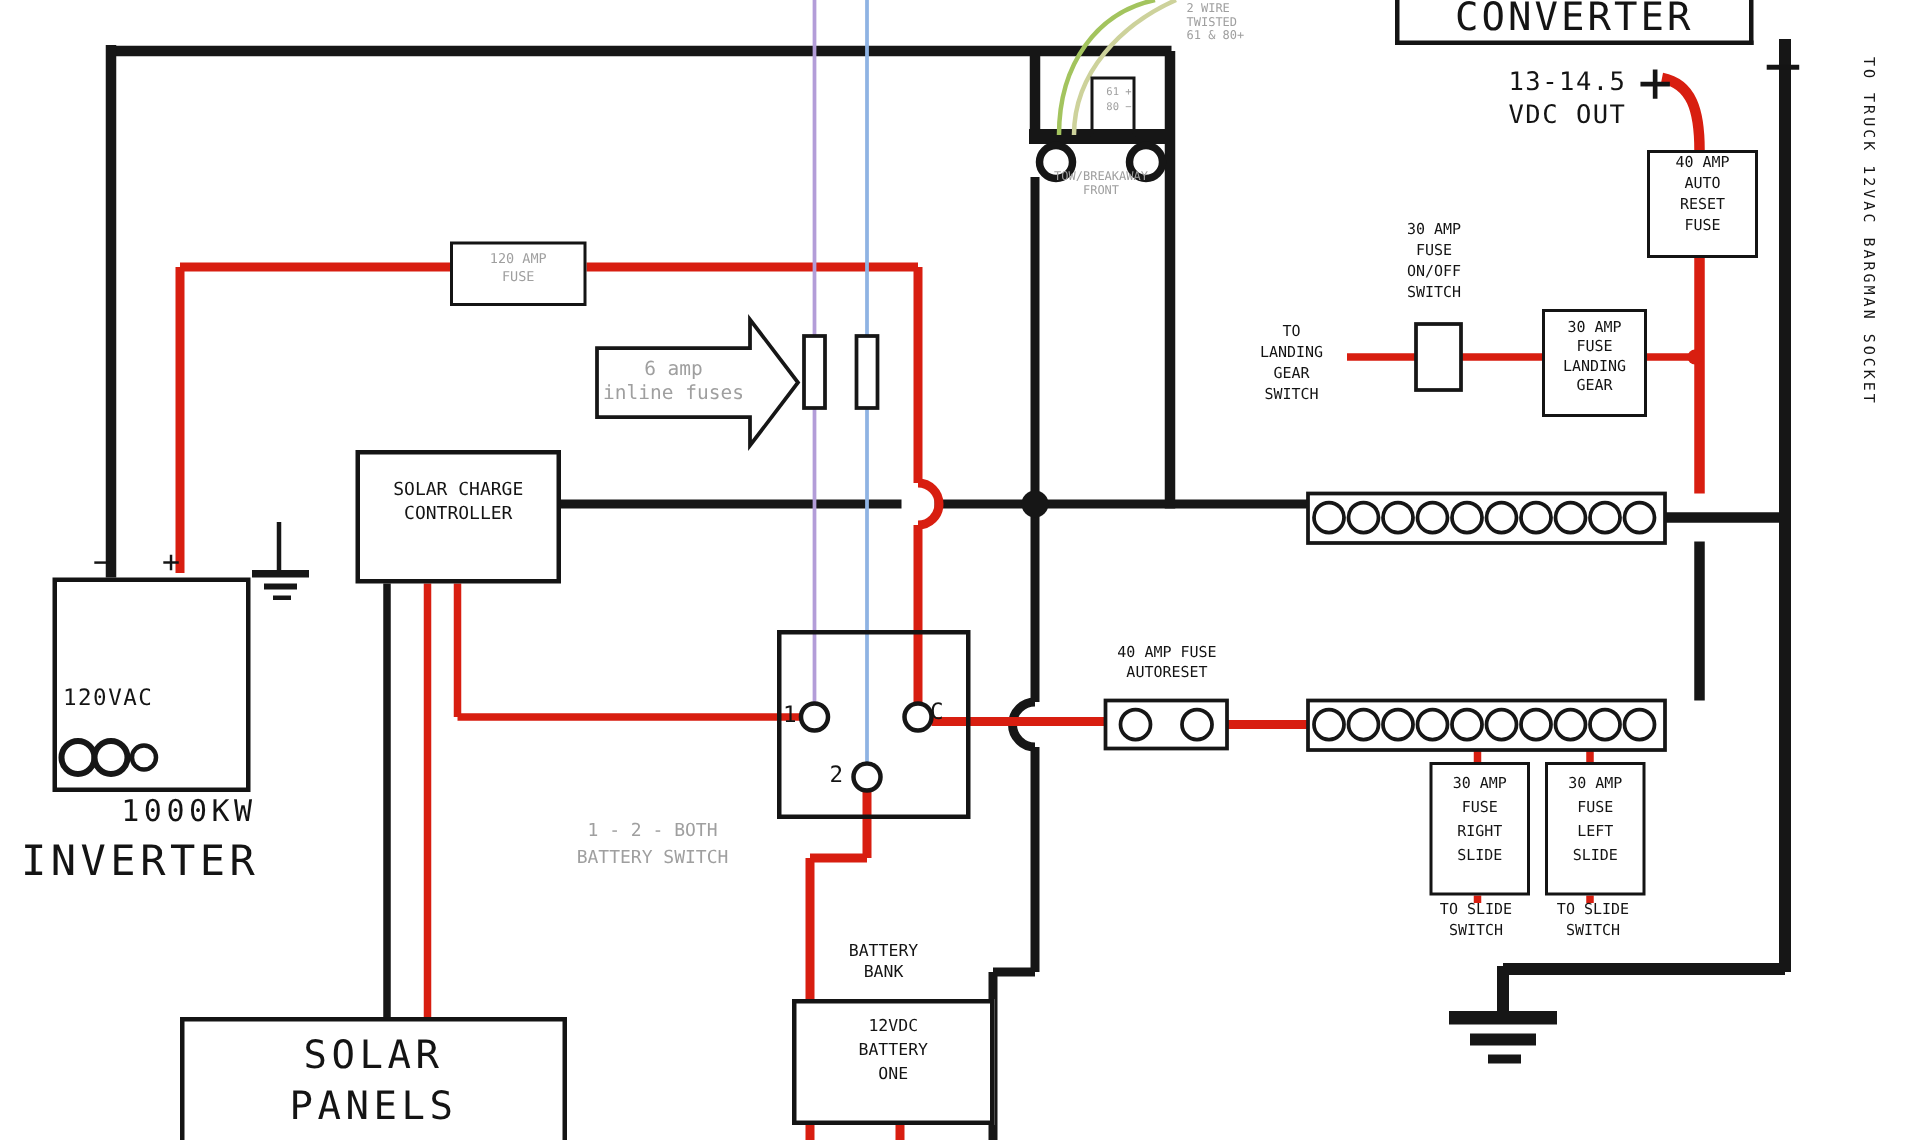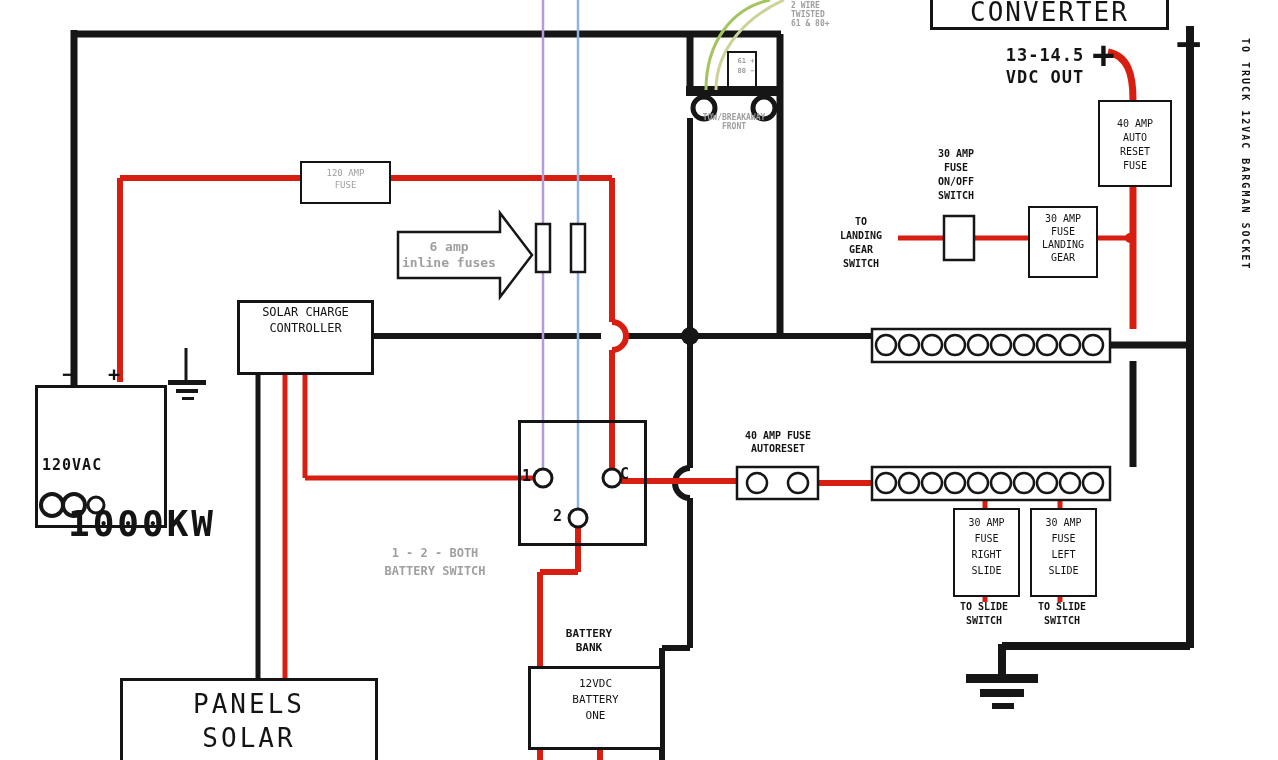--- a/index.html
+++ b/index.html
@@ -1,49 +1,49 @@
 <!DOCTYPE html>
 <html><head>
 <meta charset="utf-8">
 <style>
   html,body{margin:0;padding:0;background:#ffffff}
   #scene{position:relative;width:1278px;height:760px;background:#ffffff;overflow:hidden;
          font-family:"DejaVu Sans Mono","Liberation Mono",monospace;color:#141414}
   #wires{position:absolute;left:0;top:0}
-  .t{position:absolute;font-weight:bold;text-align:center;line-height:1.25}
+  .t{position:absolute;font-weight:normal;text-align:center;line-height:1.25}
   .t span{display:block}
   .bx{position:absolute;background:#ffffff;border:3px solid #141414;text-align:center;font-weight:normal}
   .bx span{display:block}
   .gray{color:#9f9f9f}
 
   #converter-box{left:930px;top:0;width:233px;height:27px;border-top:none;font-size:26px;letter-spacing:2px;line-height:25px}
   #vdc-out{left:987px;top:44px;width:116px;font-size:17px;line-height:22px;letter-spacing:1px}
   #conv-plus{left:1092px;top:32px;font-size:38px}
   #conv-minus{left:1176px;top:18px;font-size:42px}
-  #auto-reset-fuse{left:1098px;top:100px;width:70px;height:68px;border-width:2px;font-size:10px;line-height:14px;padding-top:15px}
+  #auto-reset-fuse{left:1098px;top:100px;width:70px;height:68px;border-width:2px;font-size:10px;line-height:14px;padding-top:0}
   #onoff-switch-label{left:920px;top:147px;width:72px;font-size:10px;line-height:14px}
   #to-landing-gear{left:824px;top:215px;width:74px;font-size:10px;line-height:14px}
   #landing-gear-fuse{left:1028px;top:206px;width:66px;height:64px;border-width:2px;font-size:10px;line-height:13px;padding-top:4px}
   #autoreset-40-label{left:720px;top:429px;width:116px;font-size:10px;line-height:13px}
   #right-slide-fuse{left:953px;top:508px;width:63px;height:80px;border-width:2px;font-size:10px;line-height:16px;padding-top:5px}
   #left-slide-fuse{left:1030px;top:508px;width:63px;height:80px;border-width:2px;font-size:10px;line-height:16px;padding-top:5px}
   #to-slide-right{left:944px;top:600px;width:80px;font-size:10px;line-height:14px}
   #to-slide-left{left:1022px;top:600px;width:80px;font-size:10px;line-height:14px}
   #bargman{left:1238px;top:14px;height:280px;font-size:10px;letter-spacing:2px;writing-mode:vertical-rl}
   #tow-label{left:684px;top:113px;width:100px;font-size:8px;line-height:9px}
   #top-note{left:791px;top:1px;width:56px;font-size:8px;line-height:9px;text-align:left}
   #term-note{left:729px;top:56px;width:34px;font-size:7px;line-height:10px}
   #fuse-120{left:300px;top:161px;width:87px;height:35px;border-width:2px;font-size:9px;line-height:12px;padding-top:4px}
   #inline-fuses-label{left:396px;top:239px;width:106px;font-size:13px;line-height:16px}
-  #solar-controller{left:237px;top:300px;width:131px;height:68px;font-size:12px;line-height:16px;padding-top:1px}
+  #solar-controller{left:237px;top:300px;width:131px;height:68px;font-size:12px;line-height:16px;padding-top:15px}
   #inverter-box{left:35px;top:385px;width:126px;height:137px;background:transparent}
   #inverter-voltage{left:42px;top:456px;width:110px;font-size:15px;text-align:left;letter-spacing:1px}
   #inv-minus{left:62px;top:362px;font-size:20px}
   #inv-plus{left:108px;top:362px;font-size:20px}
-  #inverter-power{left:36px;top:501px;width:180px;font-size:36px;text-align:right;letter-spacing:3px}
+  #inverter-power{left:36px;top:528px;width:180px;font-size:20px;text-align:center;letter-spacing:3px}
   #inverter-name{left:14px;top:556px;width:200px;font-size:28px;text-align:left;letter-spacing:3px}
   #solar-panels{left:120px;top:678px;width:252px;height:82px;font-size:26px;line-height:34px;padding-top:6px;letter-spacing:3px}
   #battery-switch-box{left:518px;top:420px;width:123px;height:120px;background:transparent}
   #bs-t1{left:522px;top:467px;font-size:15px}
   #bs-t2{left:553px;top:507px;font-size:15px}
   #bs-tc{left:620px;top:465px;font-size:15px}
   #battery-switch-caption{left:356px;top:544px;width:158px;font-size:12px;line-height:18px}
   #battery-bank-label{left:550px;top:627px;width:78px;font-size:11px;line-height:14px}
   #battery-one{left:528px;top:666px;width:129px;height:71px;font-size:11px;line-height:16px;padding-top:7px}
 </style>
@@ -229,24 +229,25 @@
   <div id="solar-controller" class="bx">
     <span>SOLAR CHARGE</span>
     <span>CONTROLLER</span>
   </div>
 
   <div id="inverter-box" class="bx"></div>
   <div id="inverter-voltage" class="t">120VAC</div>
   <div id="inv-minus" class="t">−</div>
   <div id="inv-plus" class="t">+</div>
   <div id="inverter-power" class="t">1000KW</div>
+  <div id="inverter-name" class="t">INVERTER</div>
 
   <div id="solar-panels" class="bx">
+    <span>SOLAR</span>
     <span>PANELS</span>
-    <span>SOLAR</span>
   </div>
 
   <div id="battery-switch-box" class="bx"></div>
   <div id="bs-t1" class="t">1</div>
   <div id="bs-t2" class="t">2</div>
   <div id="bs-tc" class="t">C</div>
   <div id="battery-switch-caption" class="t gray">
     <span>1 - 2 - BOTH</span>
     <span>BATTERY SWITCH</span>
   </div>

